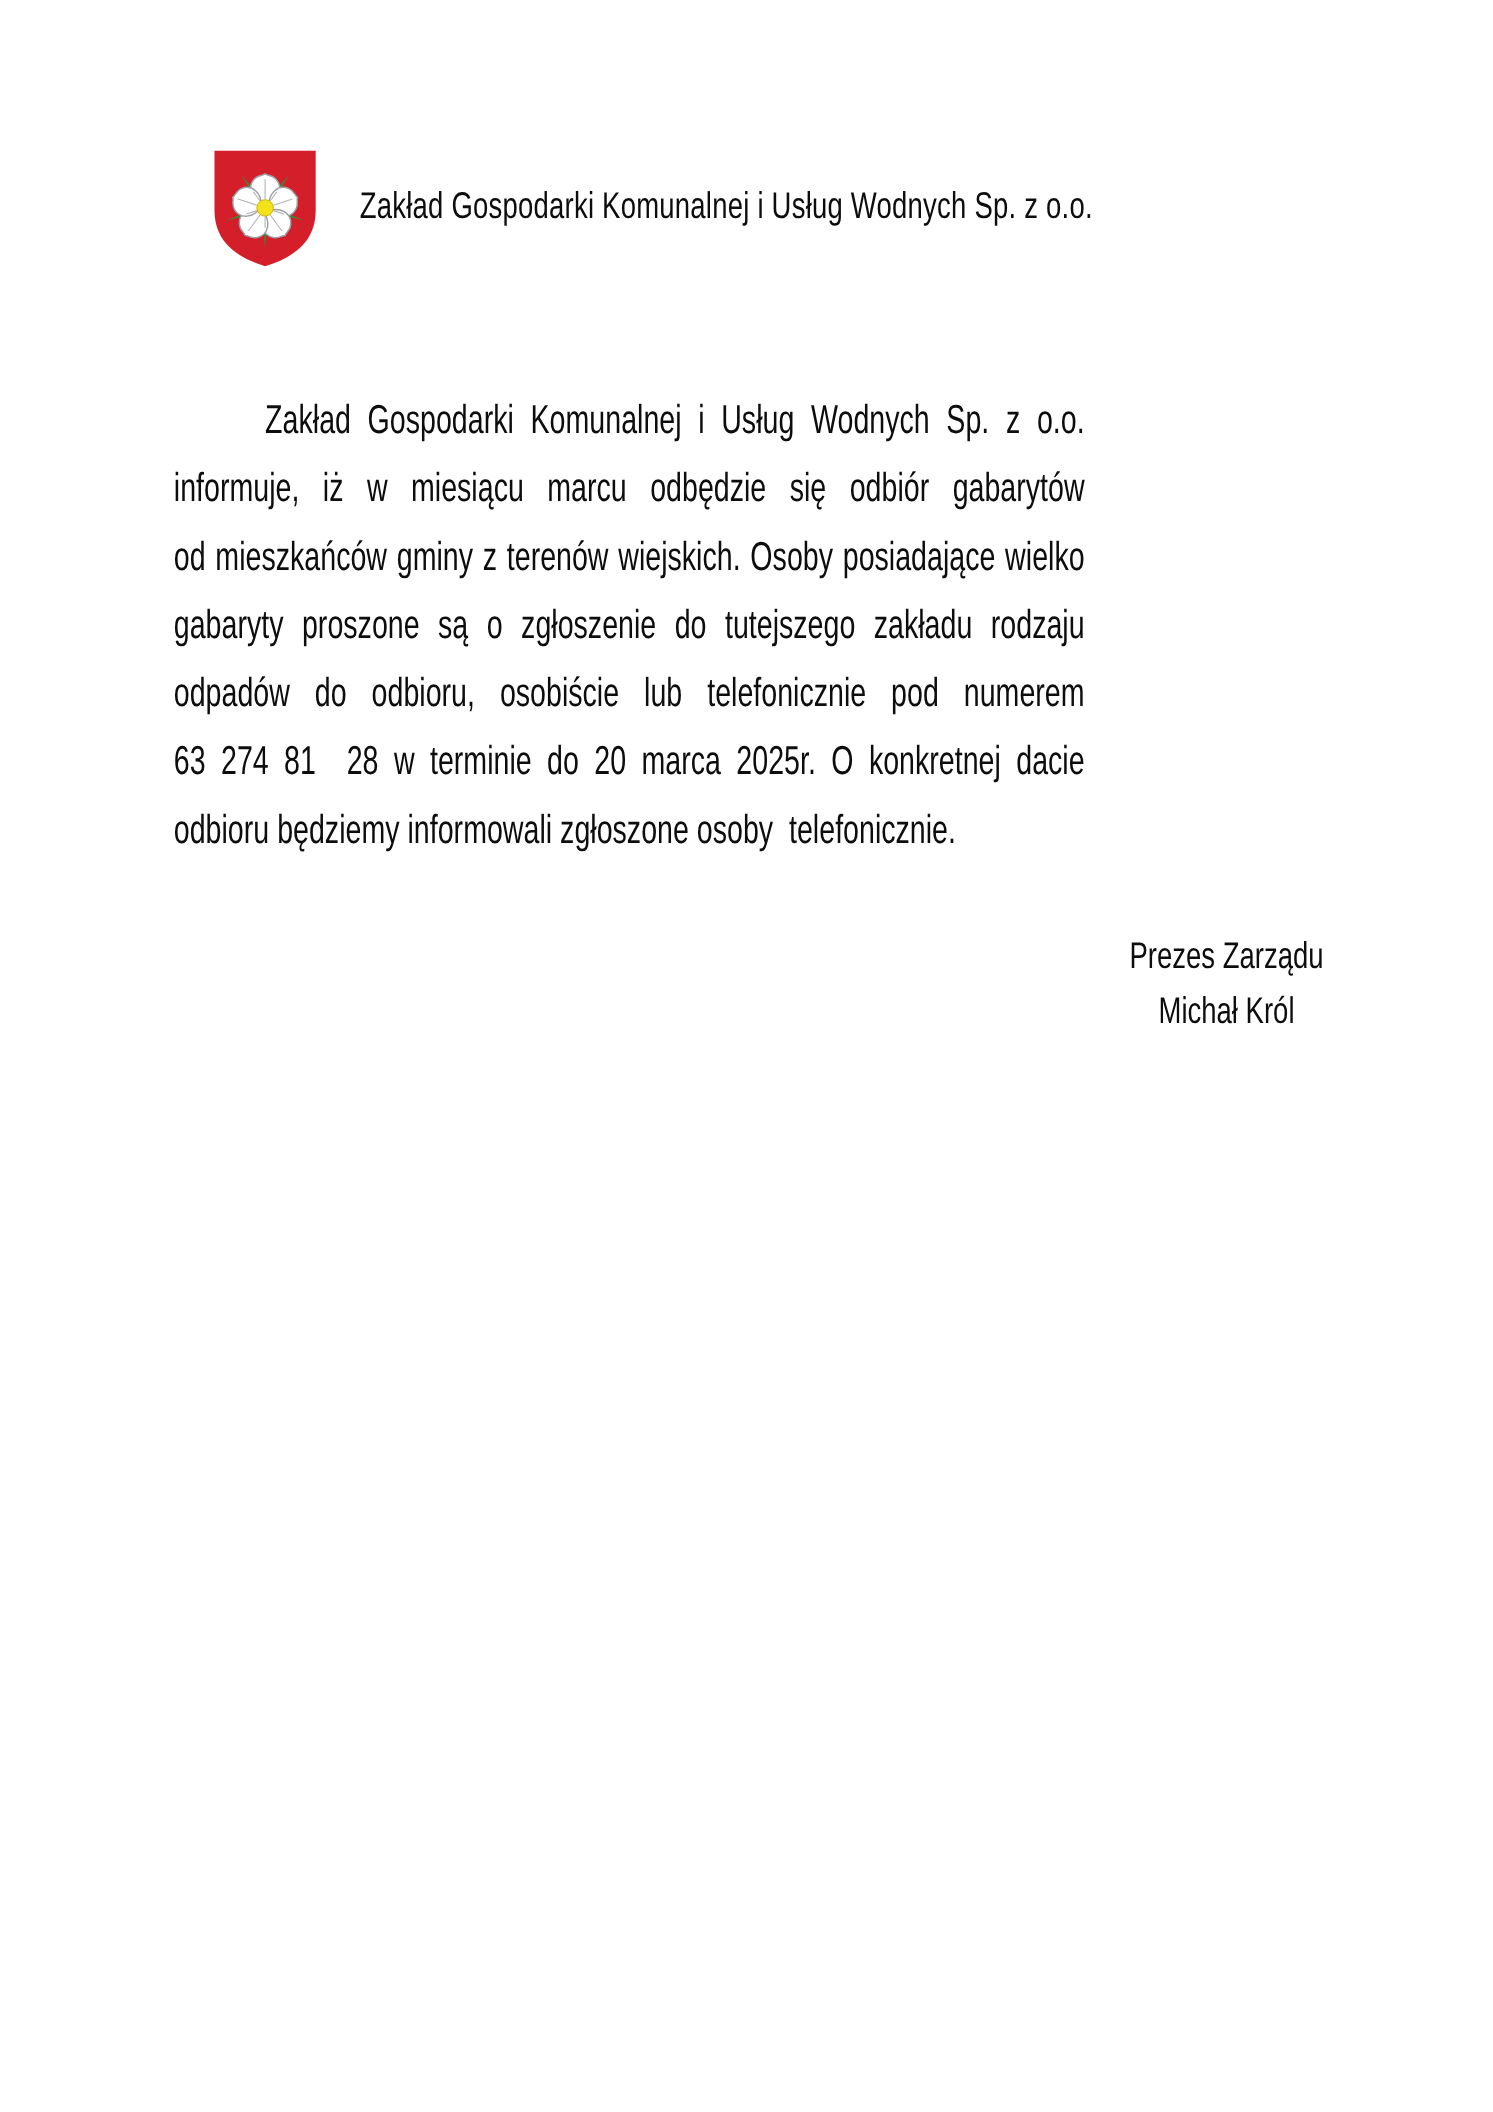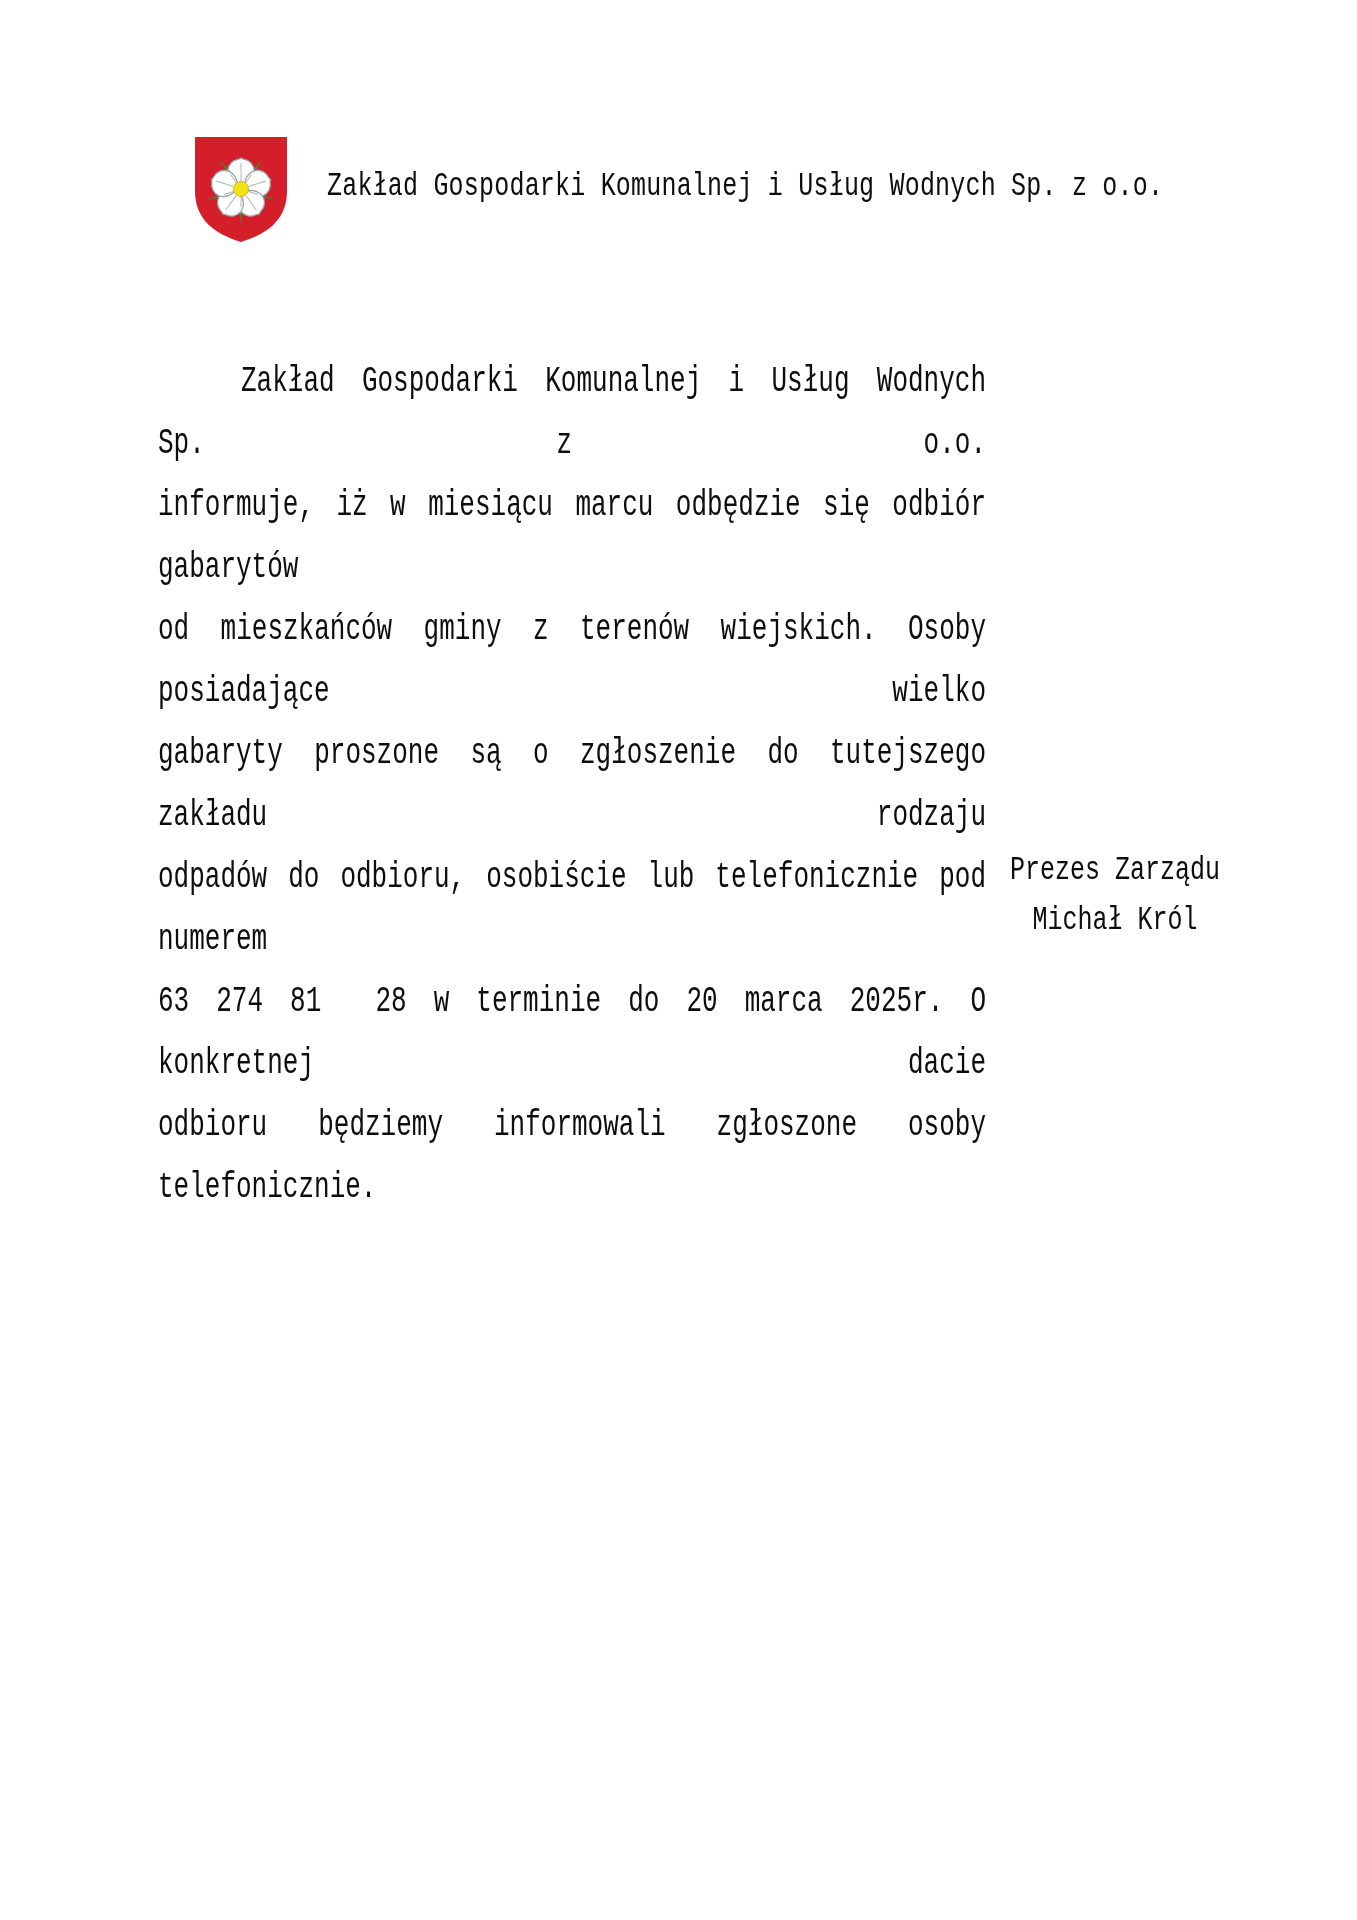--- a/index.html
+++ b/index.html
@@ -5,21 +5,21 @@
   html, body {
     margin: 0;
     padding: 0;
     background: #ffffff;
   }
   .page {
     position: relative;
     width: 1357px;
     height: 1920px;
     background: #ffffff;
-    font-family: Liberation Mono, monospace;
+    font-family: Liberation Sans, sans-serif;
     color: #0d0d0d;
     overflow: hidden;
   }
 
   
   .crest {
     position: absolute;
     left: 190px;
     top: 133px;
     width: 102px;

